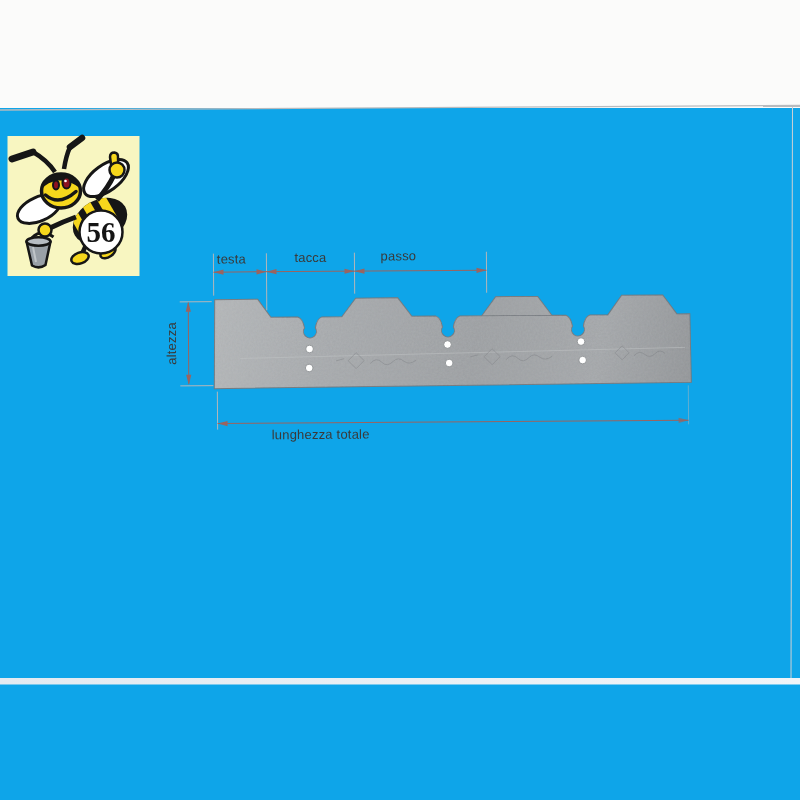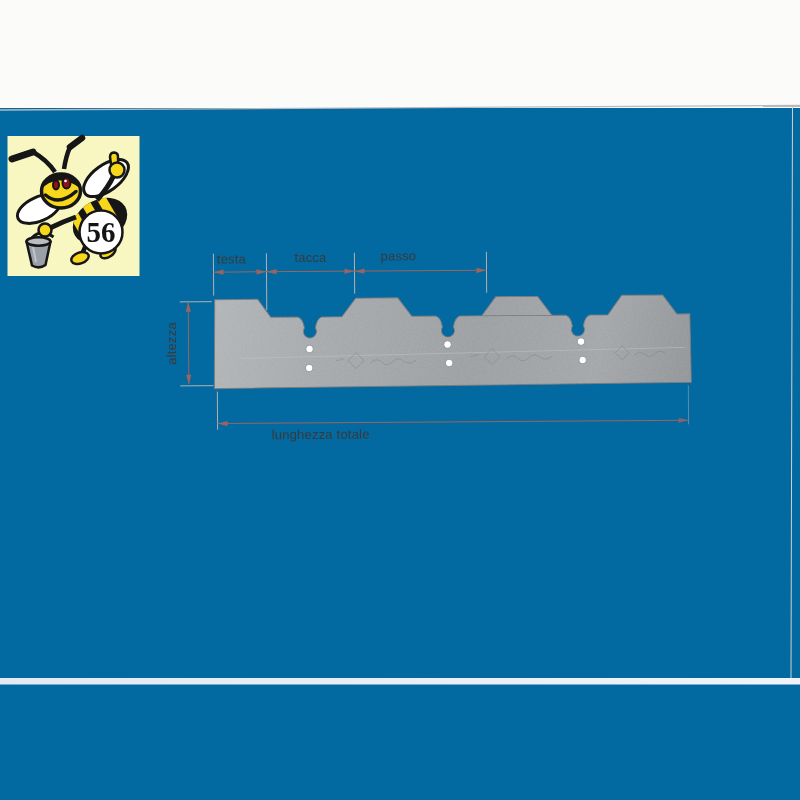--- a/index.html
+++ b/index.html
@@ -1,16 +1,16 @@
 <!DOCTYPE html>
 <html><head>
 <meta charset="utf-8">
 <style>
   html,body{margin:0;padding:0;background:#ffffff;}
-  .canvas{position:relative;width:800px;height:800px;background:#0369a1;overflow:hidden;}
+  .canvas{position:relative;width:800px;height:800px;background:#0ea5e9;overflow:hidden;}
   svg{position:absolute;left:0;top:0;}
   .dim-label{font-family:"Liberation Sans",sans-serif;font-size:13px;letter-spacing:.2px;}
   .badge-num{font-family:"Liberation Serif",serif;font-size:29px;font-weight:700;}
 </style>
 </head>
 <body>
 
 <div class="canvas">
 <svg width="800" height="800" viewBox="0 0 800 800">
   <defs>

